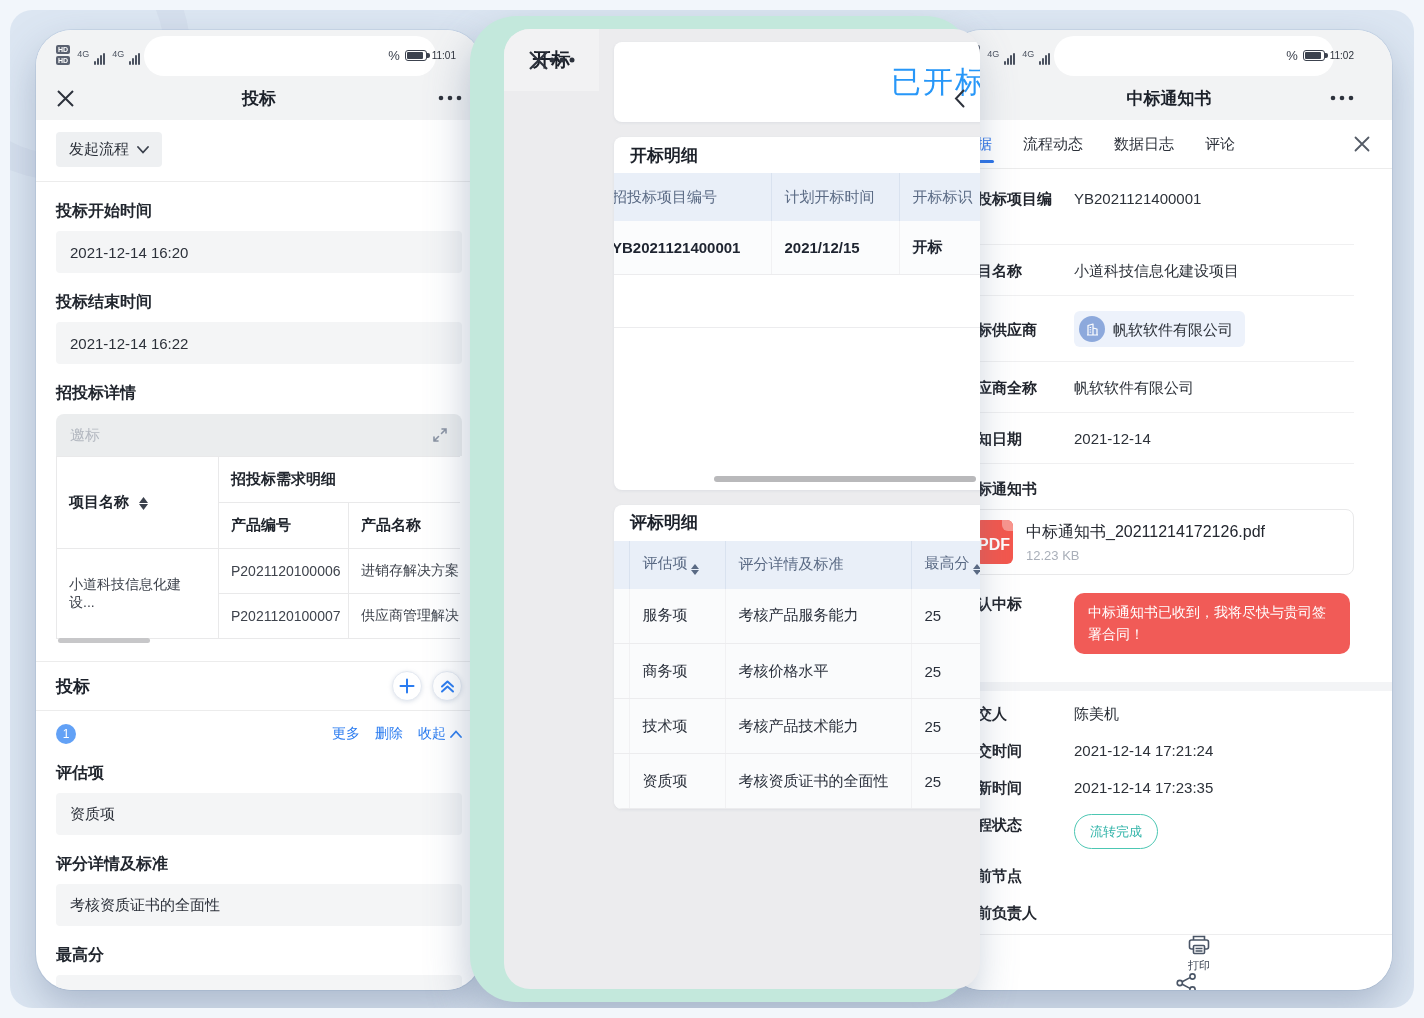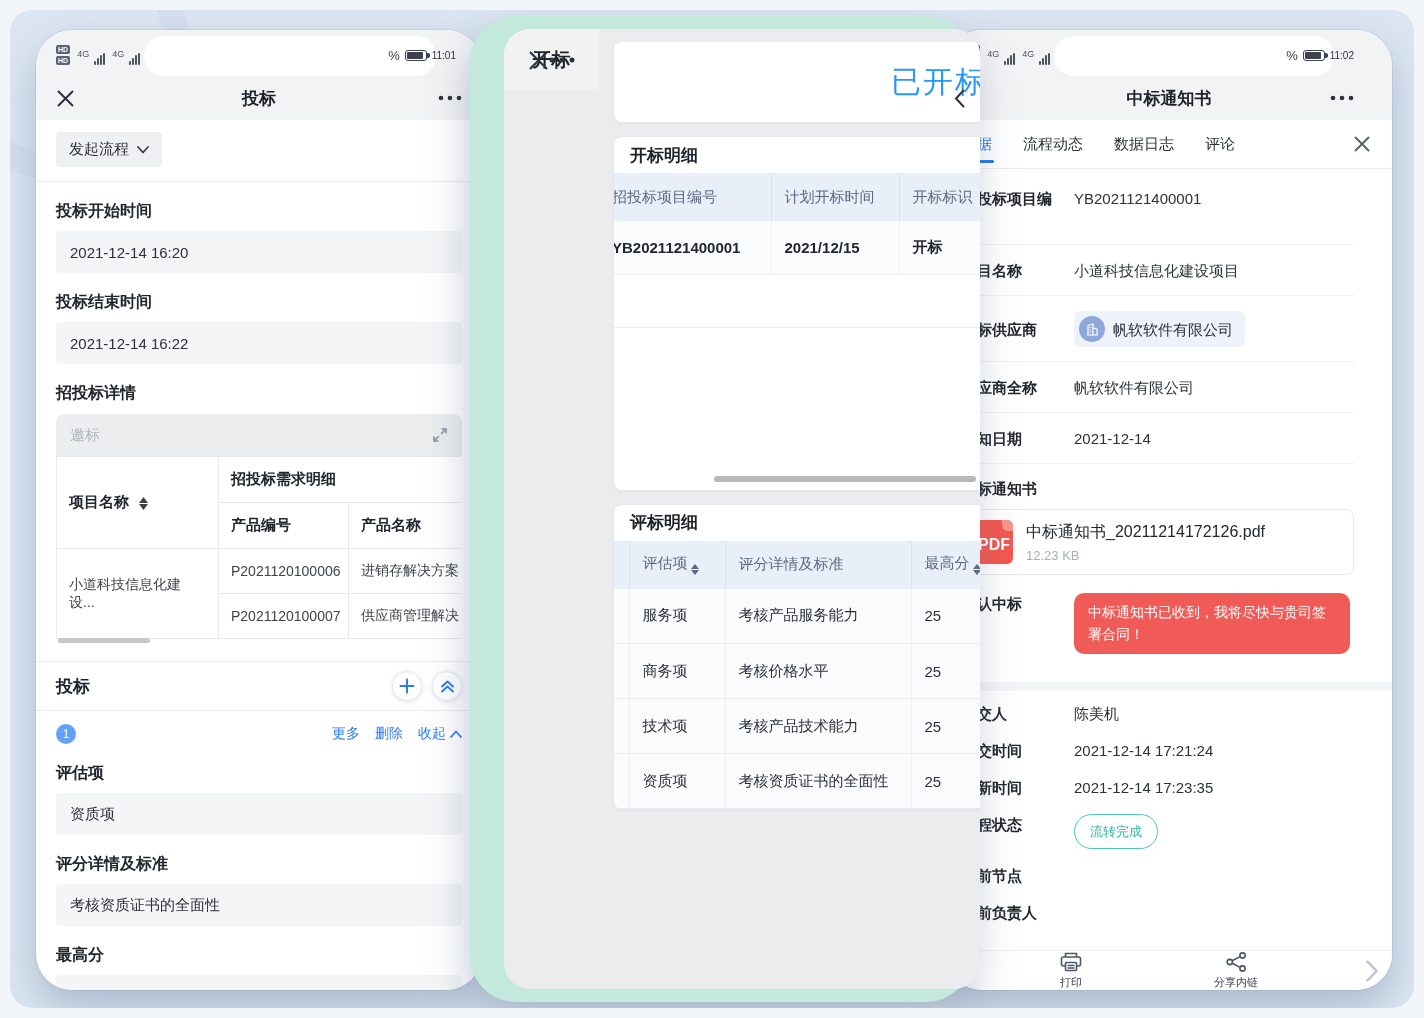--- a/index.html
+++ b/index.html
@@ -123,22 +123,22 @@
                     background:#f9958e; border-radius:0 6px 0 6px; }
   .pdf-txt { color:#fff; font-size:16px; font-weight:bold; position:relative; top:3px; }
   .file-name { font-size:16px; color:#23272f; }
   .file-size { font-size:13px; color:#a9afb9; margin-top:5px; }
   .red-bubble { background:#f15b57; border-radius:10px; color:#fff; font-size:14px; line-height:1.55;
                 padding:9px 14px; width:276px; }
   .band { margin:14px -38px 4px -16px; height:9px; background:#f3f4f6; }
   .teal-link { color:#2fb3a8; }
   .status-pill { display:inline-block; border:1px solid #4cc7b3; color:#2fb3a8; border-radius:999px;
                  font-size:13px; padding:6px 15px; }
-  .bottom-bar { position:absolute; left:0; right:0; bottom:0; height:40px; background:#fff; border-top:1px solid #ededee;
-                display:flex; align-items:center; }
+  .bottom-bar { position:absolute; left:0; right:0; bottom:0; height:56px; background:#fff; border-top:1px solid #ededee;
+                display:flex; align-items:center;flex-direction:column; }
   .bb-item { display:flex; flex-direction:column; align-items:center; gap:3px; width:130px; }
   .bb-item:nth-child(1){ margin-left:60px; }
   .bb-item:nth-child(2){ margin-left:35px; }
   .bb-label { font-size:11px; color:#394150; }
   .bb-chevron { margin-left:auto; margin-right:14px; }
 </style>
 </head>
 <body>
 
 <div class="canvas">

